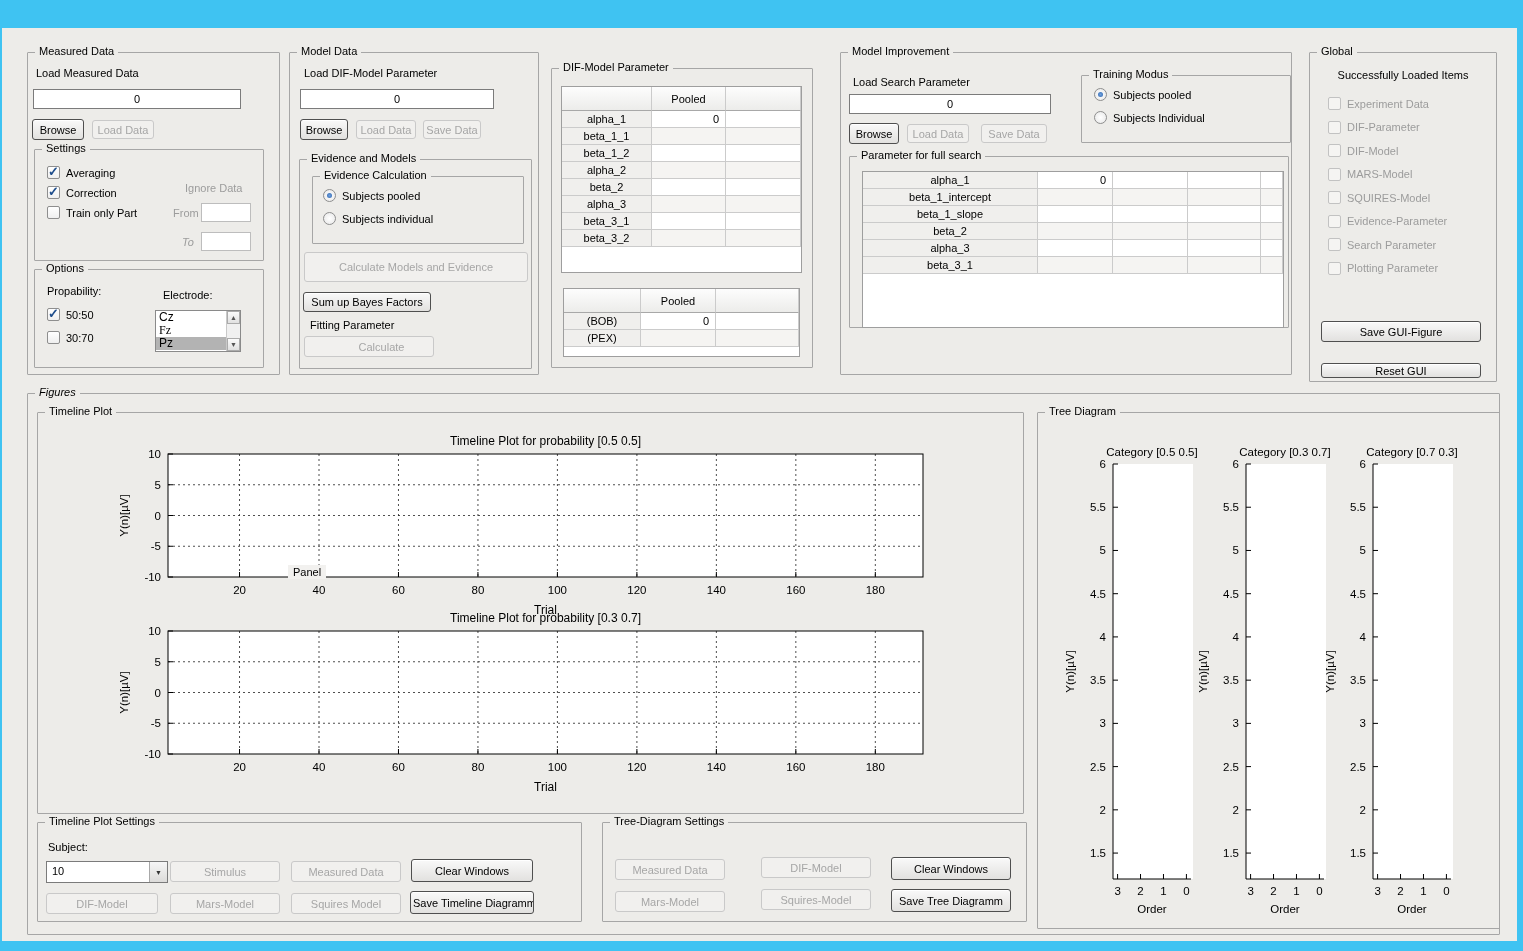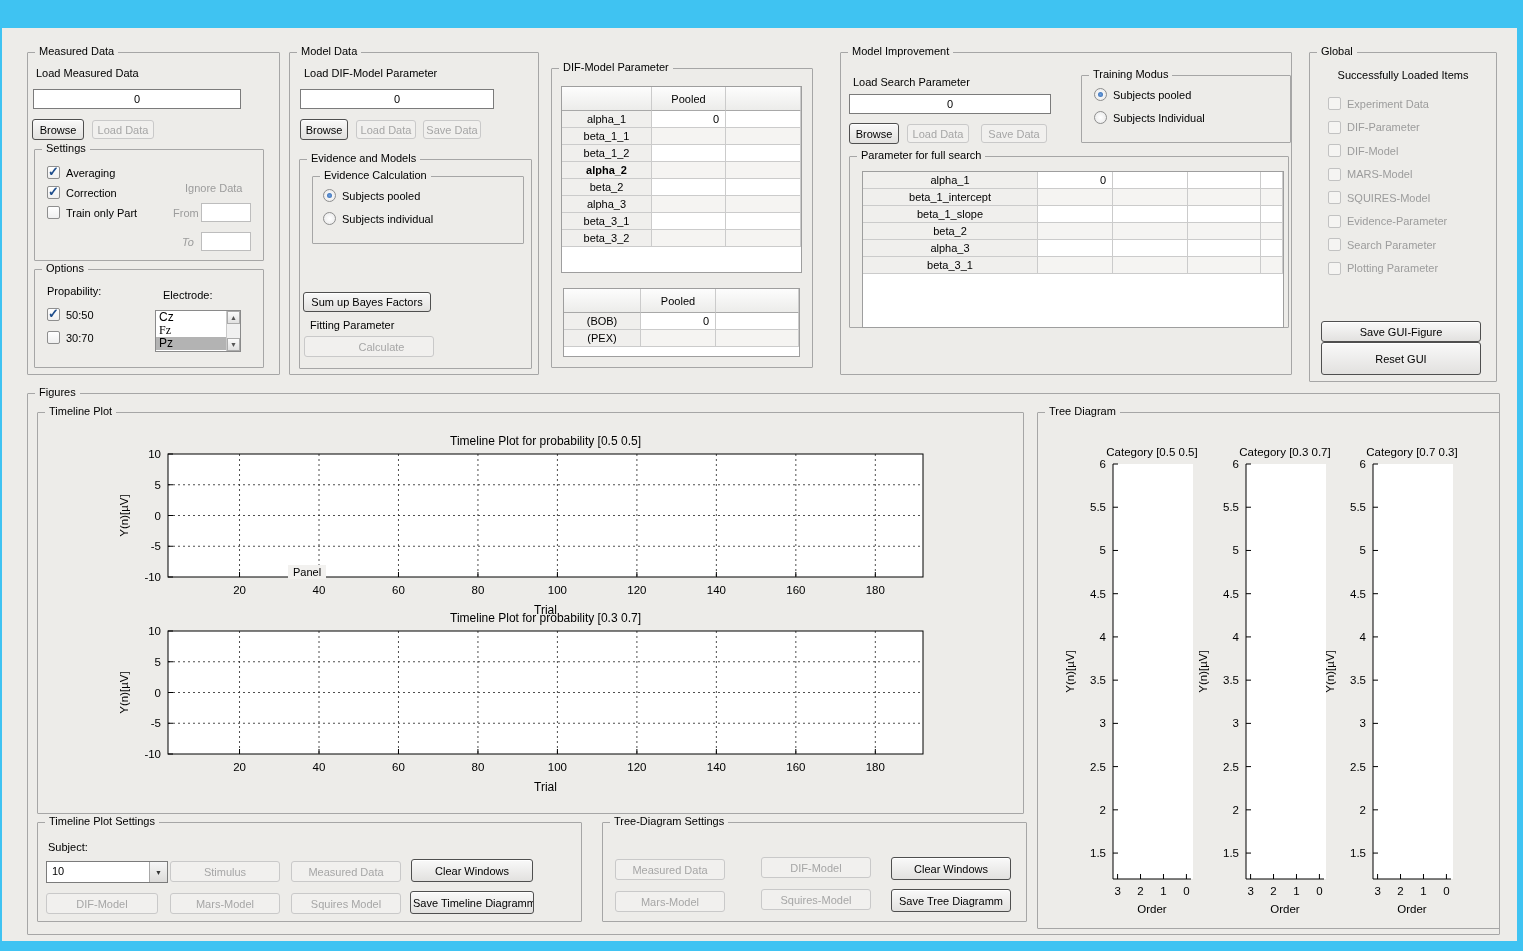--- a/index.html
+++ b/index.html
@@ -160,20 +160,21 @@
               <div class="rrow">
                 <span class="rad sel"></span>
                 <span class="clabel">Subjects pooled</span>
               </div>
               <div class="rrow">
                 <span class="rad"></span>
                 <span class="clabel">Subjects individual</span>
               </div>
             </div>
         </div>
+        <button class="mbtn disabled" disabled="" style="left:4px;top:92px;width:224px;height:30px;">Calculate Models and Evidence</button>
         <button class="mbtn primary" style="left:3px;top:132px;width:128px;height:20px;">Sum up Bayes Factors</button>
         <div class="lbl" style="left:10px;top:159px;">Fitting Parameter</div>
         <button class="mbtn disabled" disabled="" style="left:4px;top:176px;width:130px;height:21px;padding-left:27px;">Calculate</button>
       </div>
     </div>
 
     <div class="panel" style="left:549px;top:40px;width:262px;height:300px;">
       <span class="legend">DIF-Model Parameter</span>
       <div class="mtable" id="dif-table1" style="left: 9px; top: 17px; height: 187px; width: 241px;">
           <div class="trow thead">
@@ -190,21 +191,21 @@
             <div class="tcell labcell" style="width: 90px;">beta_1_1</div>
             <div class="tcell valcell" style="width: 74px;"></div>
             <div class="tcell valcell" style="width: 75px;"></div>
           </div>
           <div class="trow">
             <div class="tcell labcell" style="width: 90px;">beta_1_2</div>
             <div class="tcell valcell" style="width: 74px;"></div>
             <div class="tcell valcell" style="width: 75px;"></div>
           </div>
           <div class="trow alt">
-            <div class="tcell labcell" style="width: 90px; font-weight: bold;">alpha_2</div>
+            <div class="tcell labcell" style="width: 90px;">alpha_2</div>
             <div class="tcell valcell" style="width: 74px;"></div>
             <div class="tcell valcell" style="width: 75px;"></div>
           </div>
           <div class="trow">
             <div class="tcell labcell" style="width: 90px;">beta_2</div>
             <div class="tcell valcell" style="width: 74px;"></div>
             <div class="tcell valcell" style="width: 75px;"></div>
           </div>
           <div class="trow alt">
             <div class="tcell labcell" style="width: 90px;">alpha_3</div>
@@ -343,24 +344,24 @@
           <div class="cbrow">
             <span class="cbox dis"></span>
             <span class="clabel dim">Search Parameter</span>
           </div>
           <div class="cbrow">
             <span class="cbox dis"></span>
             <span class="clabel dim">Plotting Parameter</span>
           </div>
         </div>
       <button class="mbtn primary" style="left:11px;top:268px;width:160px;height:21px;">Save GUI-Figure</button>
-      <button class="mbtn primary" style="left:11px;top:289px;width:160px;height:33px;">Reset GUI</button>
-    </div>
-
-    <div class="panel" style="left:25px;top:365px;width:1473px;height:542px;">
+      <button class="mbtn primary" style="left:11px;top:310px;width:160px;height:15px;">Reset GUI</button>
+    </div>
+
+    <div class="panel" style="left:25px;top:365px;width:1473px;height:542px;font-style:italic;">
       <span class="legend">Figures</span>
     </div>
 
     <div class="panel" style="left:35px;top:384px;width:987px;height:402px;padding-left:24px;">
       <span class="legend">Timeline Plot</span>
       <div class="chart" id="tl-chart-1" style="left:70px;top:18px;"><svg width="850" height="188">
             <rect x="60" y="23" width="755" height="123" fill="#fff"></rect>
             <line x1="131.5263157894737" x2="131.5263157894737" y1="23" y2="146" stroke="#222" stroke-width="0.8" stroke-dasharray="2 3"></line>
             <line x1="131.5263157894737" x2="131.5263157894737" y1="146" y2="141" stroke="#000"></line>
             <text x="131.5263157894737" y="163" text-anchor="middle" font-size="11.5" fill="#000" font-family="&quot;Liberation Sans&quot;,sans-serif">20</text>

